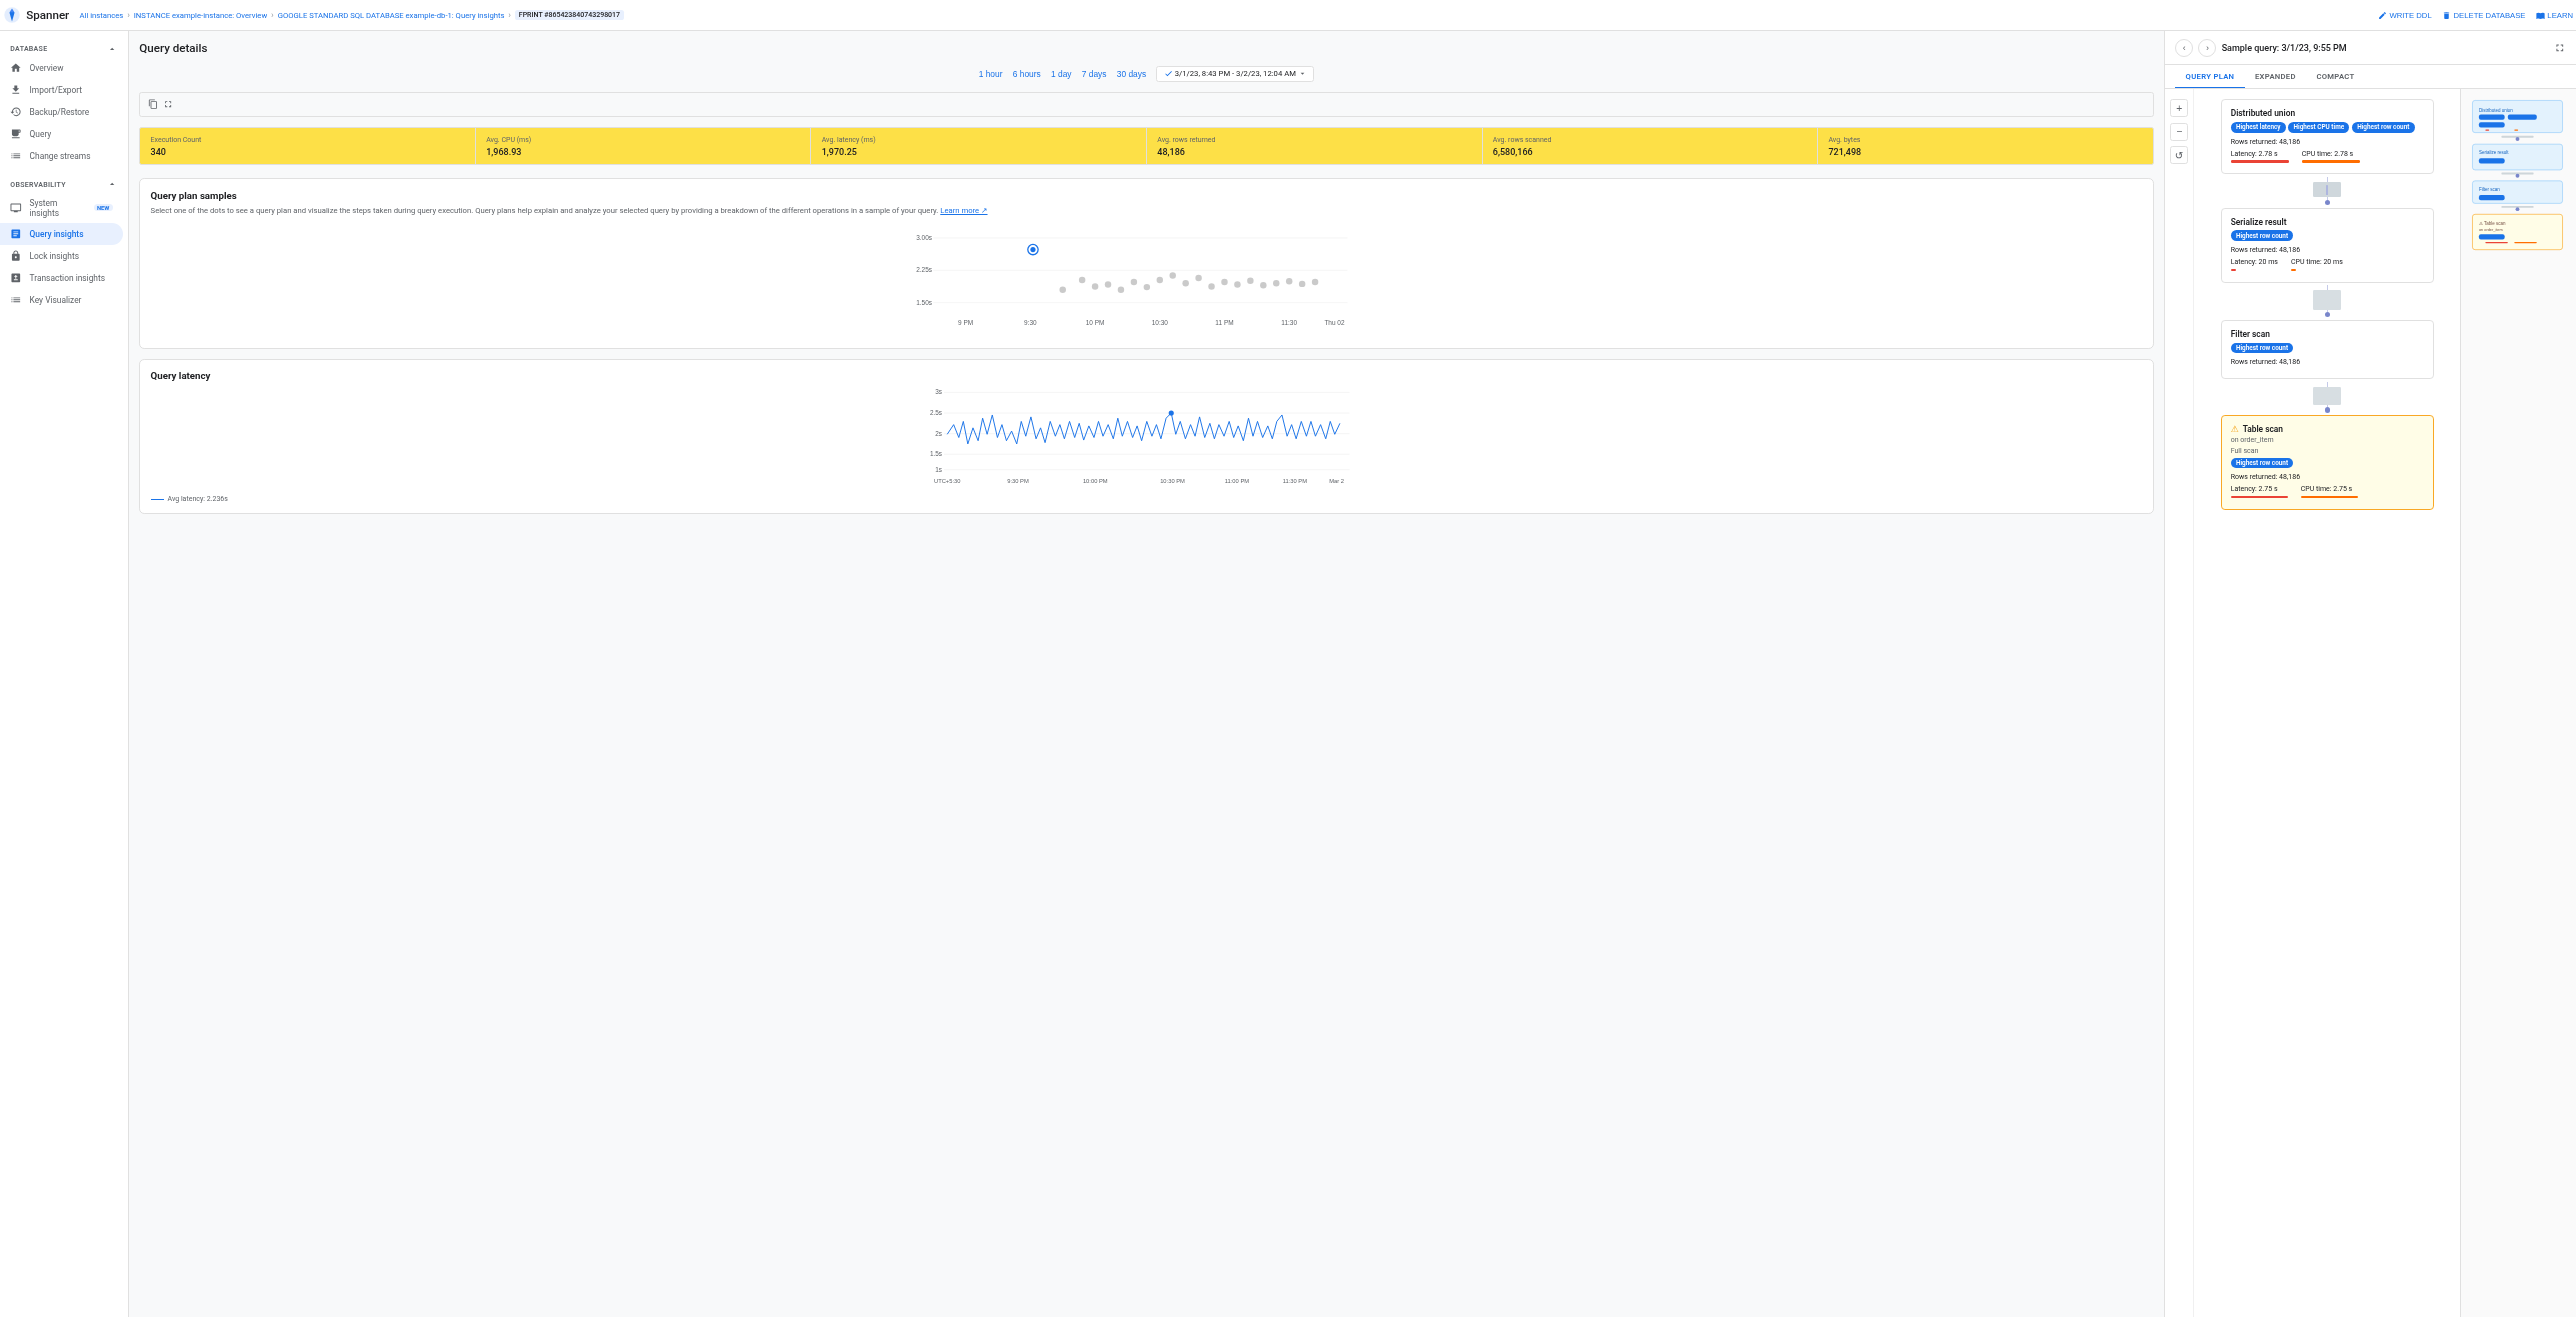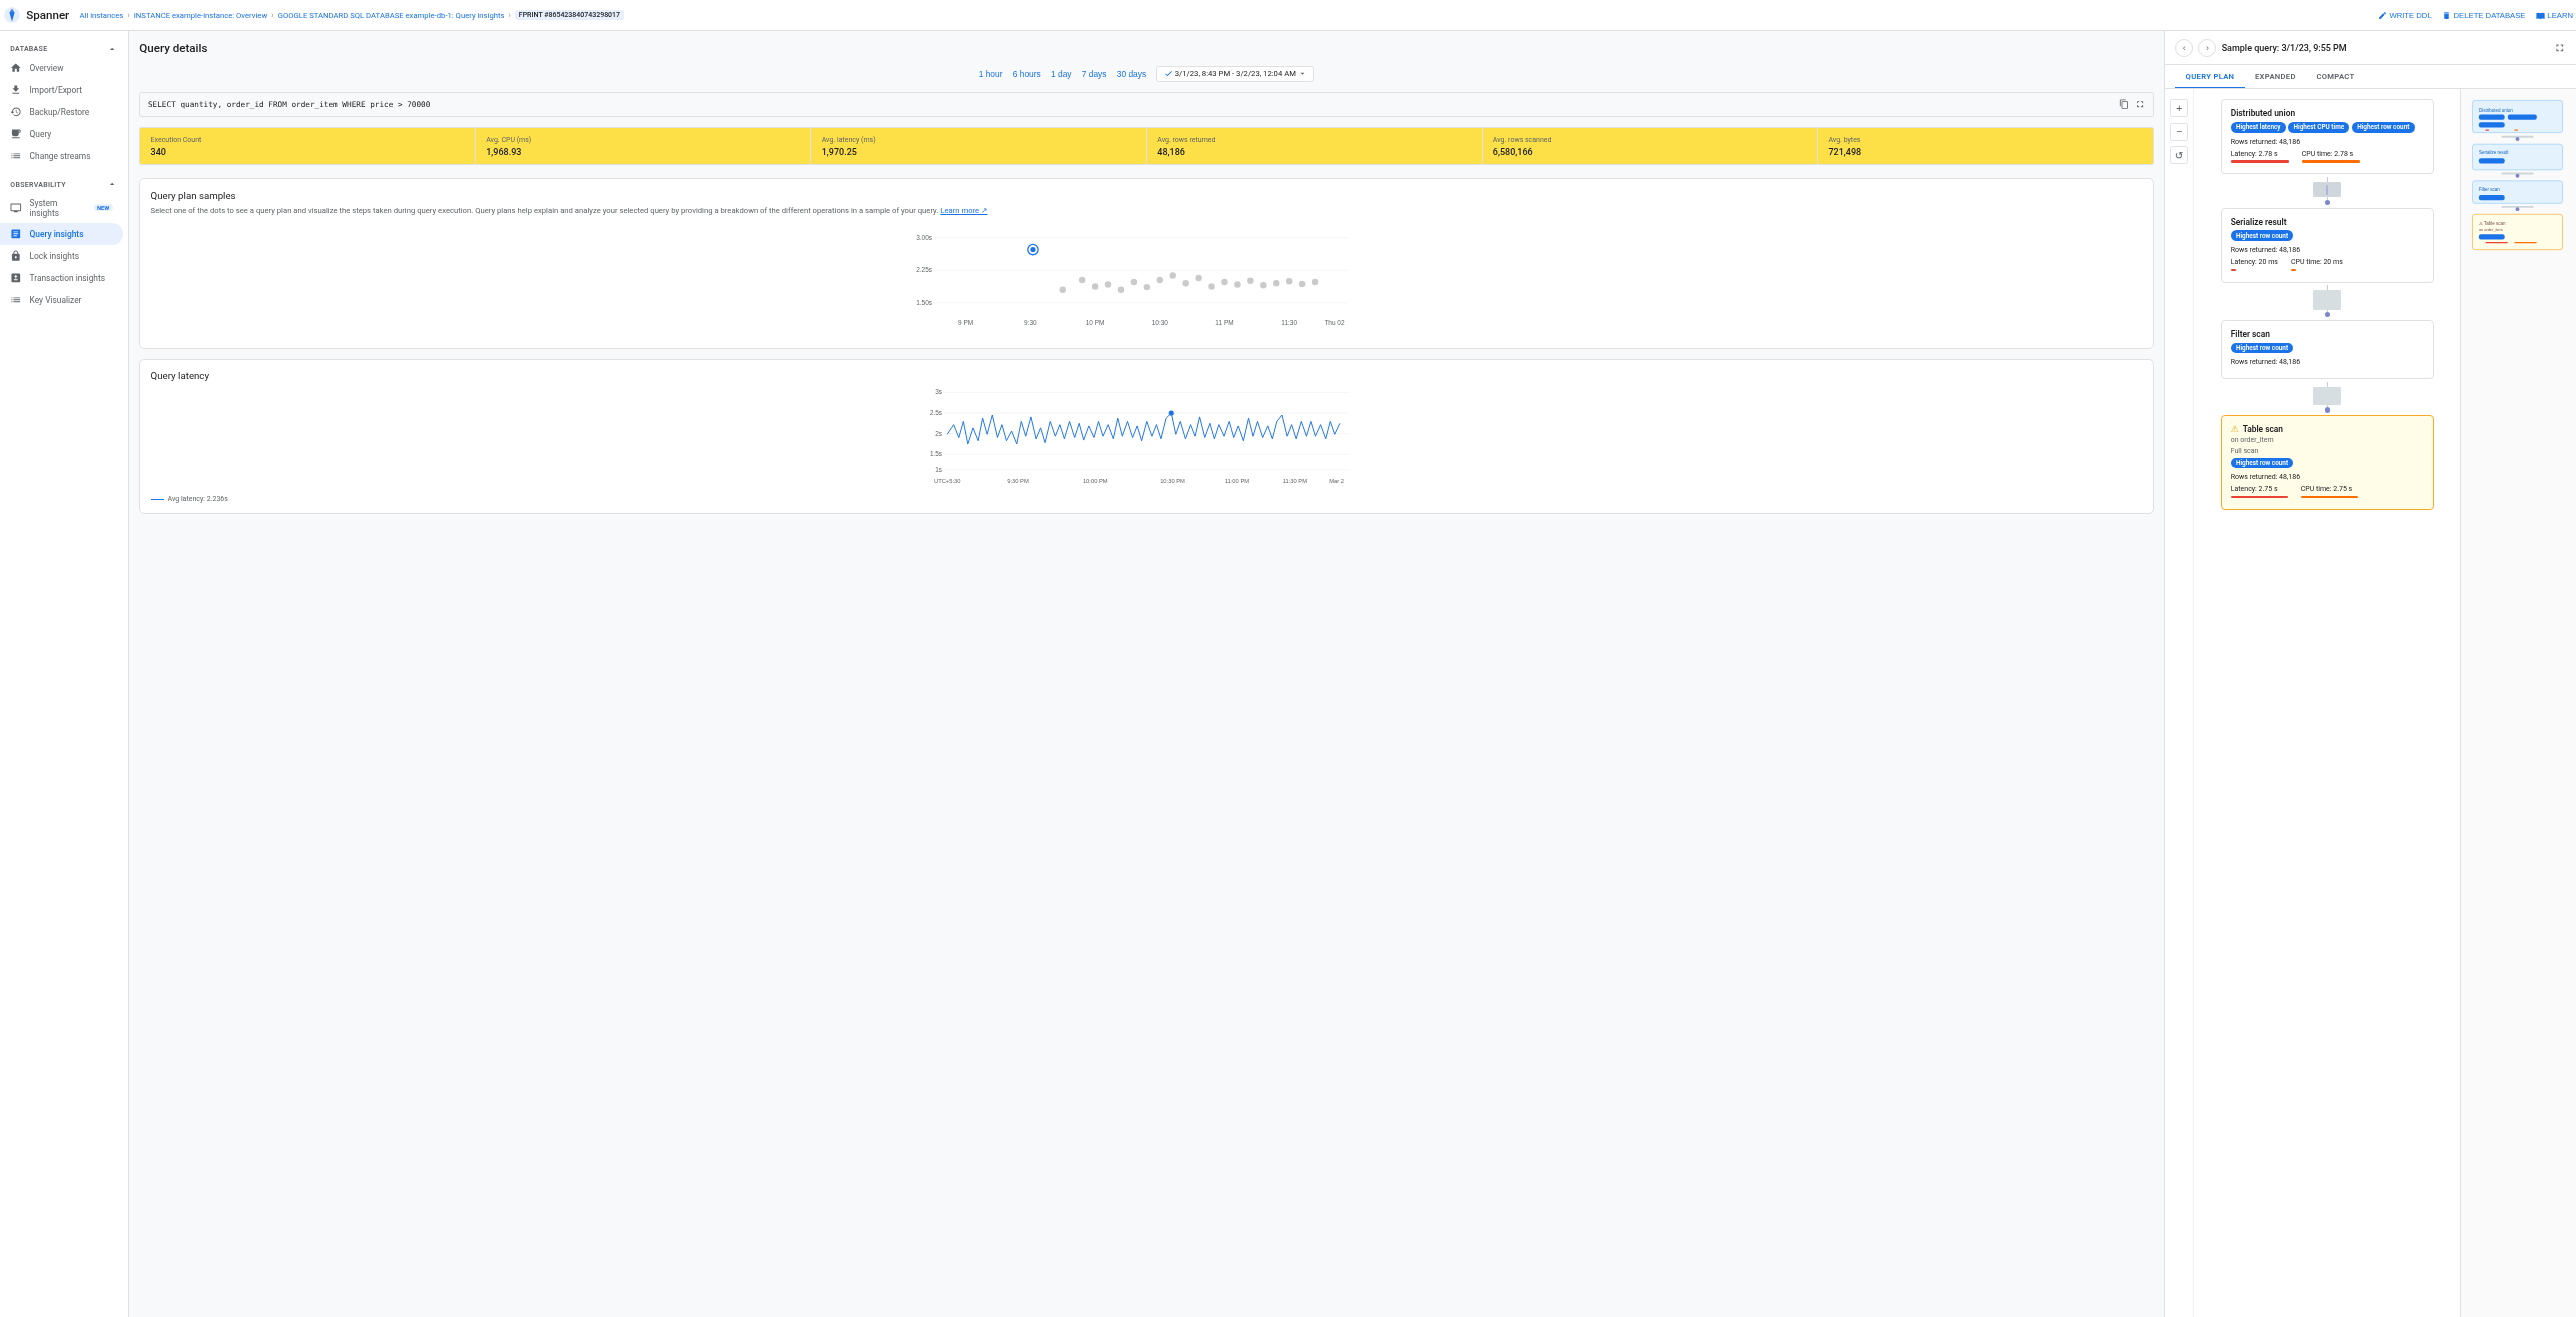--- a/index.html
+++ b/index.html
@@ -46,21 +46,21 @@
     .query-text { flex: 1; }
     .query-icons { display: flex; gap: 5.2px; color: #5f6368; }
 
     .stats-row { display: flex; gap: 0; border: 0.6px solid #e0e0e0; border-radius: 2.6px; background: #fde047; margin-bottom: 13px; overflow: hidden; }
     .stat-cell { flex: 1; padding: 7.7px 10.3px; border-right: 0.6px solid #e0e0e0; }
     .stat-cell:last-child { border-right: none; }
     .stat-label { font-size: 7px; color: #5f6368; margin-bottom: 2.6px; }
     .stat-value { font-size: 9px; font-weight: 500; color: #202124; }
 
     .card { background: #fff; border: 0.6px solid #e0e0e0; border-radius: 5.2px; padding: 10.3px; margin-bottom: 10.3px; }
-    .card-title { font-size: 9.7px; font-weight: 400; margin-bottom: 5.2px; }
+    .card-title { font-size: 9.7px; font-weight: 700; margin-bottom: 5.2px; }
     .card-desc { font-size: 7.7px; color: #5f6368; margin-bottom: 10.3px; }
     .card-desc a { color: #1a73e8; }
     .chart-legend { display: flex; align-items: center; gap: 3.9px; font-size: 7px; color: #5f6368; margin-top: 3.9px; }
     .legend-line { width: 13px; height: 1.3px; background: #1a73e8; }
 
     
     .rp-header { display: flex; align-items: center; padding: 7.7px 10.3px; border-bottom: 0.6px solid #e0e0e0; gap: 5.2px; }
     .rp-nav-btn { width: 18px; height: 18px; border: 0.6px solid #e0e0e0; border-radius: 50%; display: flex; align-items: center; justify-content: center; cursor: pointer; background: #fff; color: #5f6368; font-size: 9px; }
     .rp-title { font-size: 9px; font-weight: 500; color: #202124; flex: 1; }
     .rp-expand { margin-left: auto; color: #5f6368; cursor: pointer; }
@@ -259,21 +259,20 @@
               <path d="M9 16.17L4.83 12l-1.42 1.41L9 19 21 7l-1.41-1.41z"></path>
             </svg>
           <span>3/1/23, 8:43 PM - 3/2/23, 12:04 AM</span>
           <svg width="9" height="9" viewBox="0 0 24 24" fill="#5f6368">
               <path d="M7 10l5 5 5-5z"></path>
             </svg>
         </div>
       </div>
 
       <div class="query-box">
-        <span class="query-text">SELECT quantity, order_id FROM order_item WHERE price &gt; 70000</span>
         <div class="query-icons">
           <svg width="10.3" height="10.3" viewBox="0 0 24 24" fill="currentColor">
               <path d="M16 1H4c-1.1 0-2 .9-2 2v14h2V3h12V1zm3 4H8c-1.1 0-2 .9-2 2v14c0 1.1.9 2 2 2h11c1.1 0 2-.9 2-2V7c0-1.1-.9-2-2-2zm0 16H8V7h11v14z"></path>
             </svg>
           <svg width="10.3" height="10.3" viewBox="0 0 24 24" fill="currentColor">
               <path d="M7 14H5v5h5v-2H7v-3zm-2-4h2V7h3V5H5v5zm12 7h-3v2h5v-5h-2v3zM14 5v2h3v3h2V5h-5z"></path>
             </svg>
         </div>
       </div>
 

